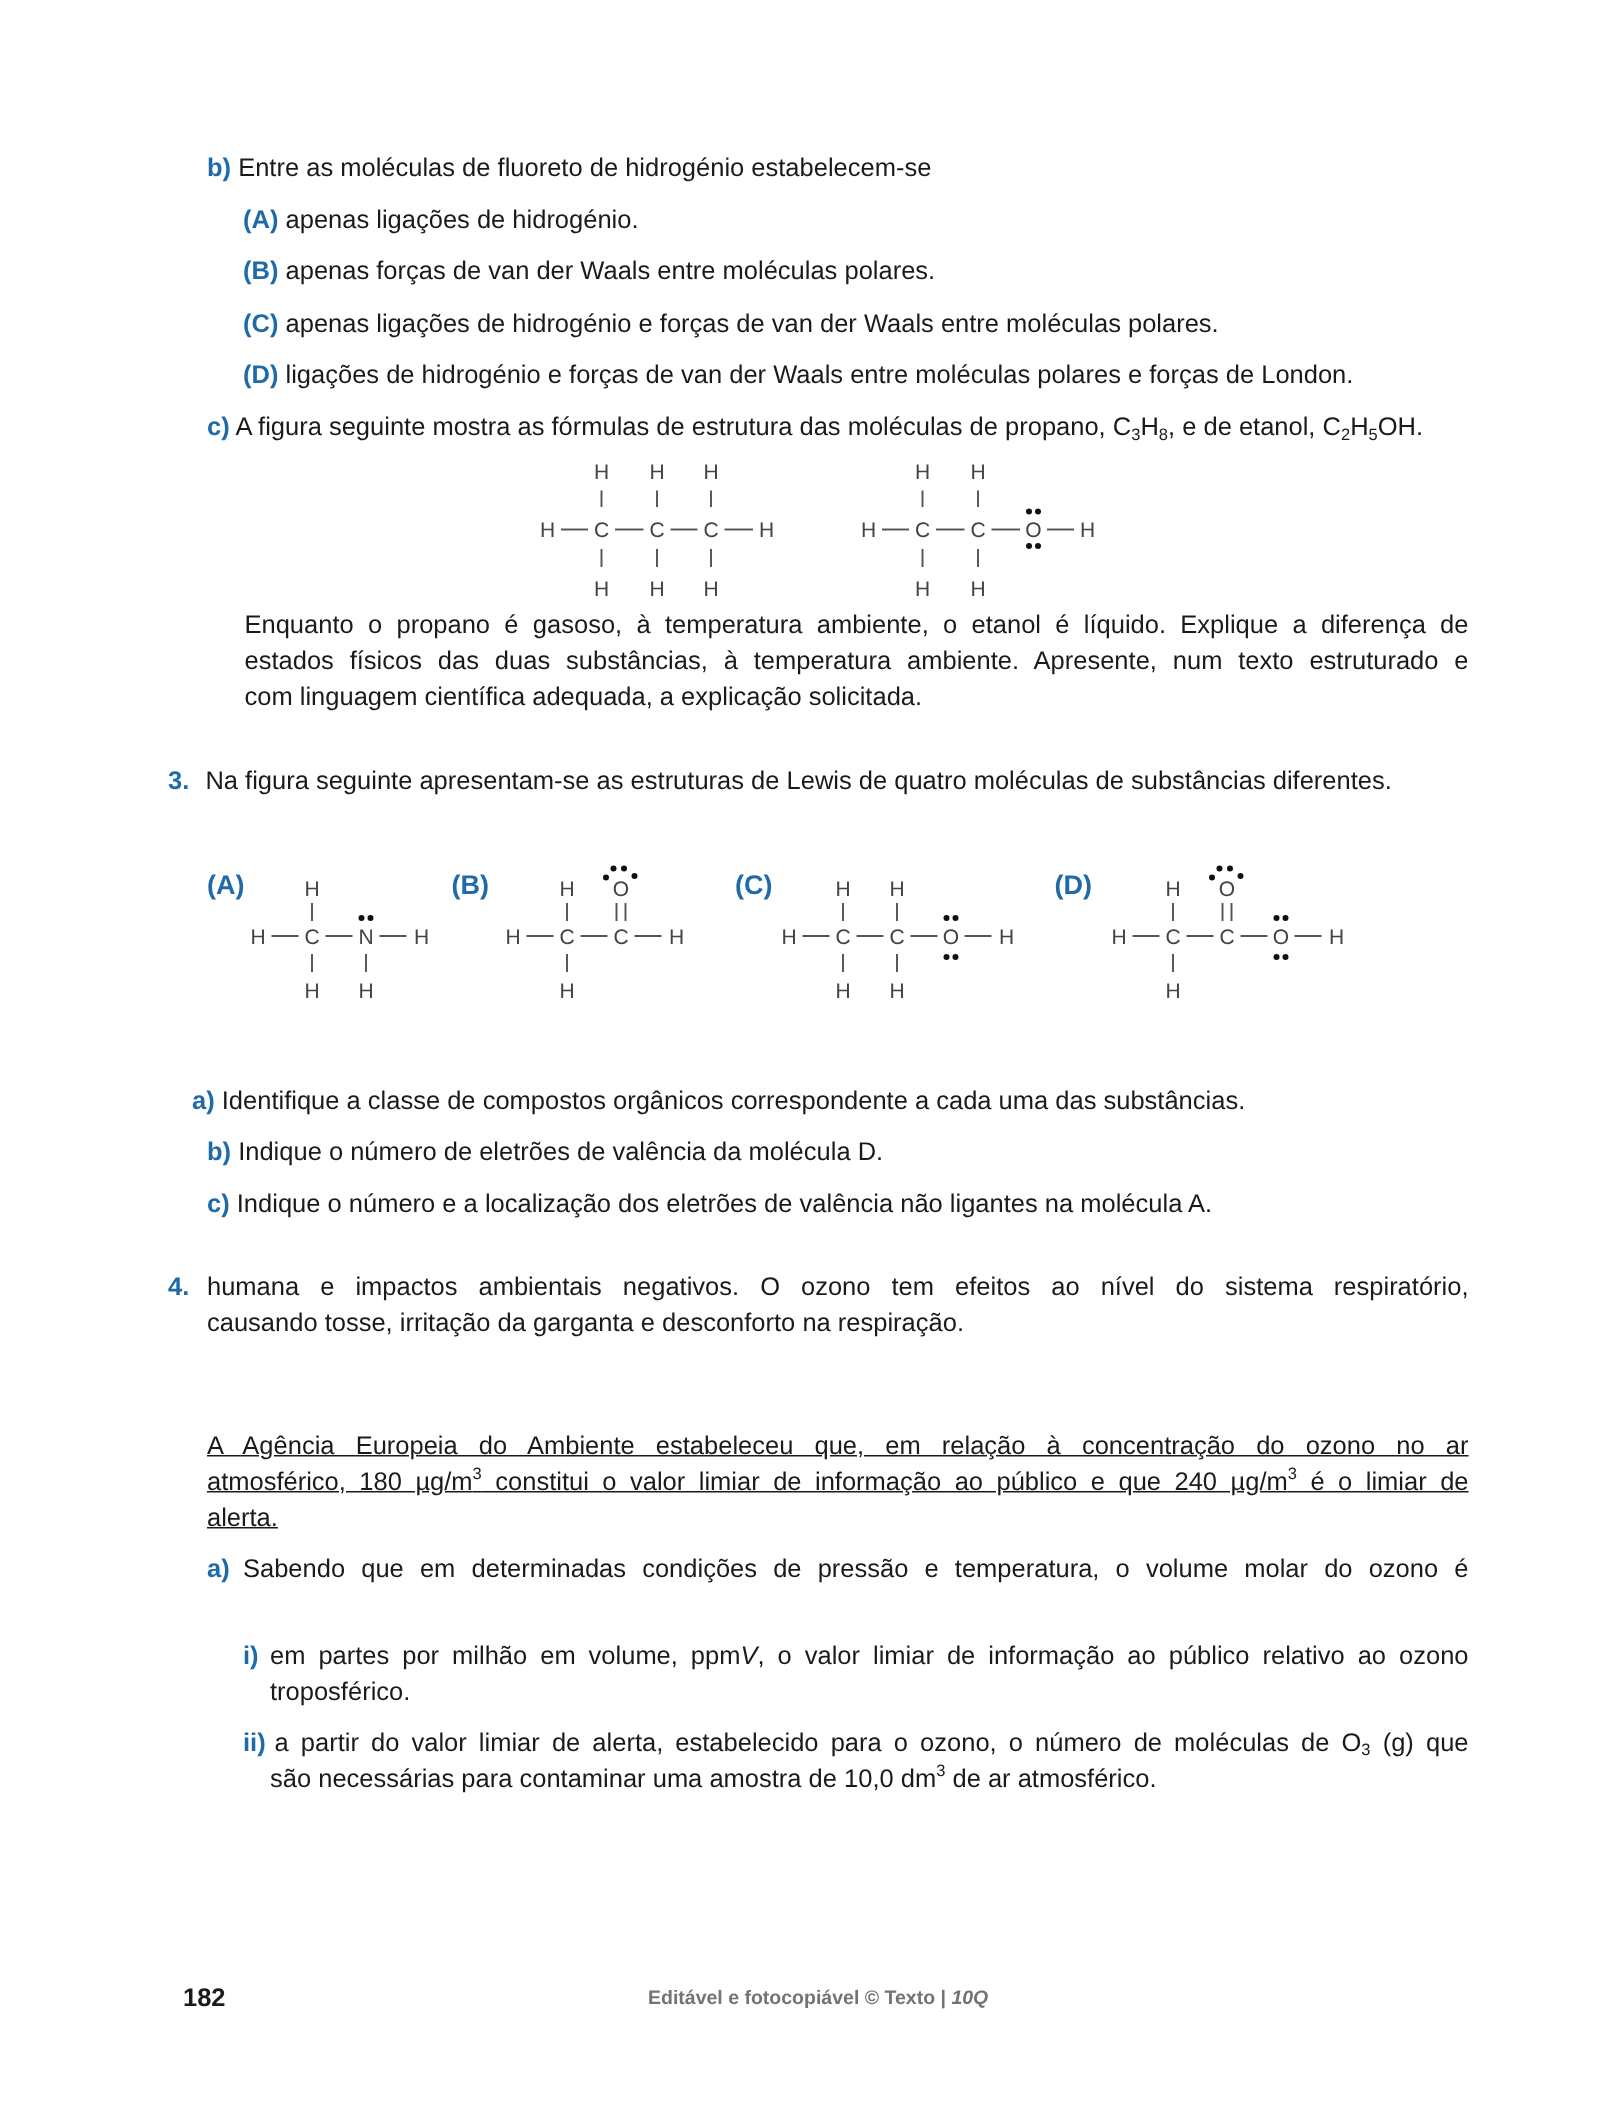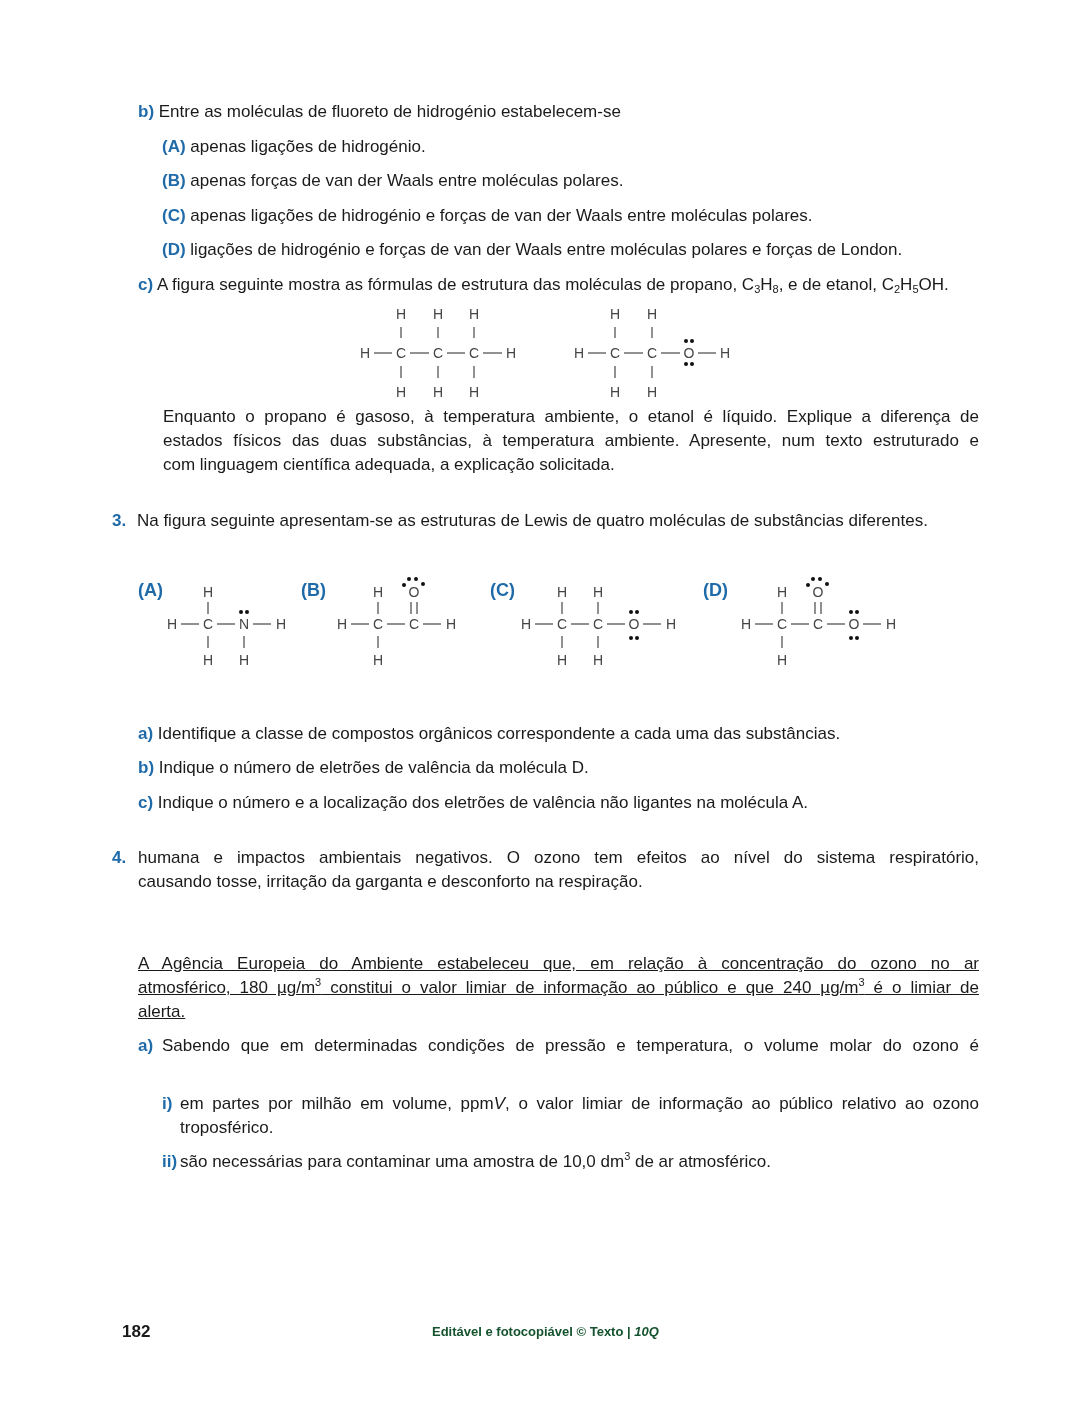--- a/index.html
+++ b/index.html
@@ -8,21 +8,21 @@
     font-family: "Liberation Sans", "DejaVu Sans", sans-serif;
     color: #1a1a1a; font-size: 17px;
   }
   .abs { position: absolute; }
   .line { position: absolute; white-space: nowrap; line-height: 24px; }
   .blue { color: #1f6aa8; font-weight: bold; }
   .just { text-align: justify; text-align-last: justify; white-space: normal; }
   sub { font-size: 11px; vertical-align: -3px; line-height: 0; }
   sup { font-size: 11px; vertical-align: 7px; line-height: 0; }
   .footer-num { position:absolute; left:122px; top:1322px; font-weight:bold; font-size:17px; }
-  .footer-txt { position:absolute; left:432px; top:1324px; font-size:13px; color:#14532d; font-weight:bold; }
+  .footer-txt { position:absolute; left:432px; top:1324px; font-size:13px; color:#737373; font-weight:bold; }
   .footer-txt i { font-style: italic; }
   svg text { font-family: "Liberation Sans", "DejaVu Sans", sans-serif; fill:#444; }
   .molec-label { position:absolute; font-weight:bold; color:#1f6aa8; font-size:18px; }
 </style>
 </head>
 <body>
 
 <div class="line" style="left:138px;top:100px;">
   <span class="blue">b)</span>
   <span>Entre as moléculas de fluoreto de hidrogénio estabelecem-se</span>
@@ -203,21 +203,21 @@
       <circle cx="660" cy="9" r="2"></circle>
       <circle cx="667" cy="14" r="2"></circle>
 
     <circle cx="691" cy="42" r="2"></circle>
       <circle cx="697" cy="42" r="2"></circle>
     <circle cx="691" cy="68" r="2"></circle>
       <circle cx="697" cy="68" r="2"></circle>
   </g>
 </svg>
 
-<div class="line" style="left:138px;top:722px;">
+<div class="line" style="left:128px;top:722px;">
   <span class="blue">a)</span>
   <span>Identifique a classe de compostos orgânicos correspondente a cada uma das substâncias.</span>
 </div>
 <div class="line" style="left:138px;top:756px;">
   <span class="blue">b)</span>
   <span>Indique o número de eletrões de valência da molécula D.</span>
 </div>
 <div class="line" style="left:138px;top:791px;">
   <span class="blue">c)</span>
   <span>Indique o número e a localização dos eletrões de valência não ligantes na molécula A.</span>
@@ -241,17 +241,18 @@
 </div>
 
 <span class="line blue" style="left:162px;top:1092px;">i)</span>
 <div class="abs" style="left:180px;top:1092px;width:799px;line-height:24px;">
   <div class="just"><span>em partes por milhão em volume, ppm</span><i>V</i><span>, o valor limiar de informação ao público relativo ao ozono</span></div>
   <div>troposférico.</div>
 </div>
 
 <span class="line blue" style="left:162px;top:1150px;">ii)</span>
 <div class="abs" style="left:183px;top:1150px;width:796px;line-height:24px;">
+  <div class="just"><span>a partir do valor limiar de alerta, estabelecido para o ozono, o número de moléculas de O</span><sub>3</sub><span> (g)  que</span></div>
   <div style="margin-left:-3px;"><span>são necessárias para contaminar uma amostra de 10,0 dm</span><sup>3</sup><span> de ar atmosférico.</span></div>
 </div>
 
 <span class="footer-num">182</span>
 <span class="footer-txt"><span>Editável e fotocopiável © Texto | </span><i>10Q</i></span>
 
 </body></html>

